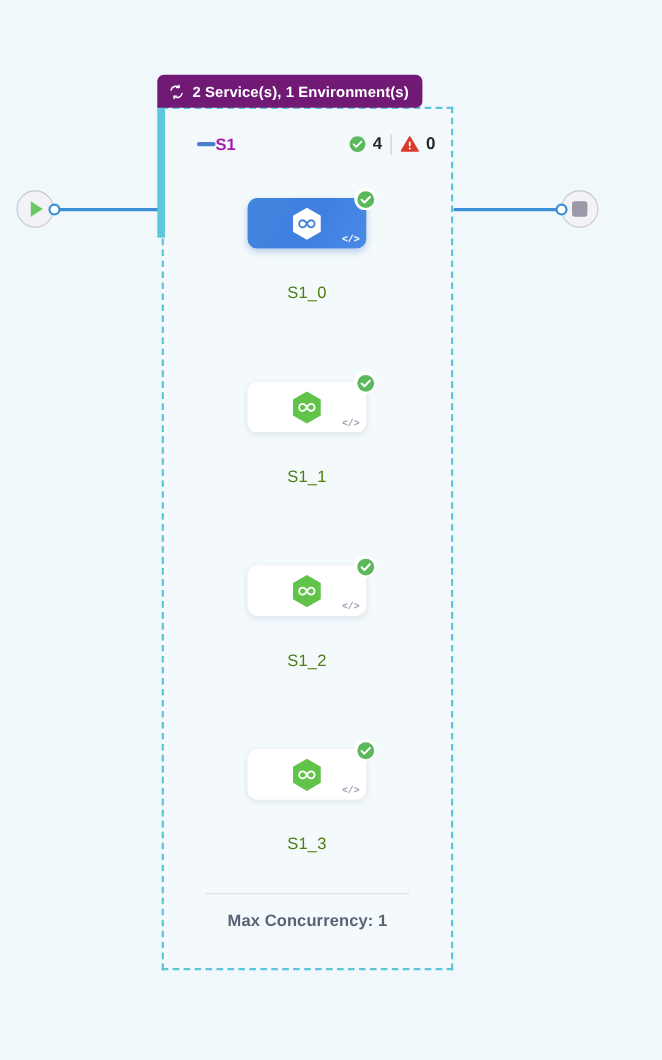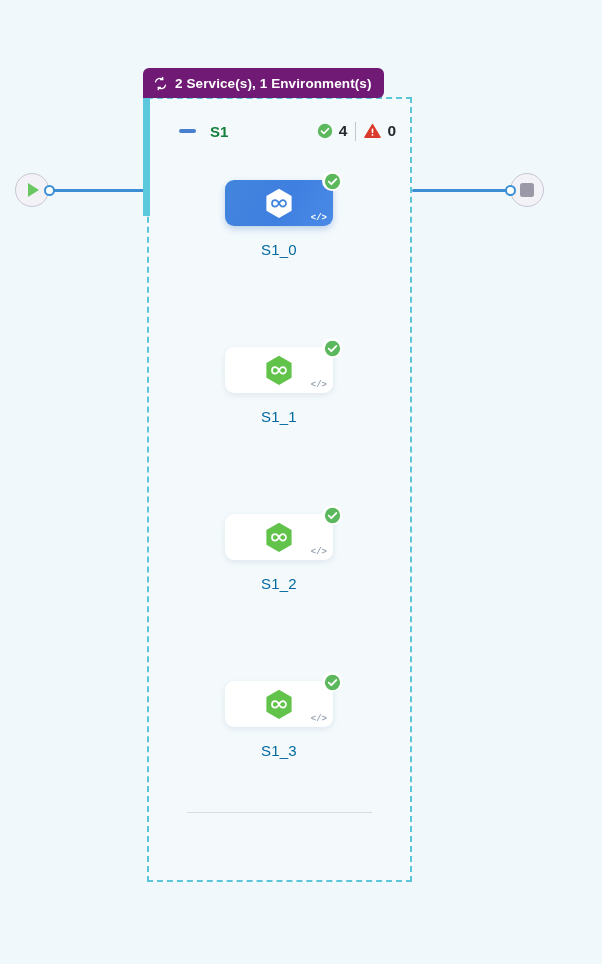--- a/index.html
+++ b/index.html
@@ -129,24 +129,23 @@
   }
   .collapse-dash {
     width: 17px;
     height: 3.5px;
     background: #4a7fd0;
     border-radius: 2px;
     flex: 0 0 auto;
     cursor: pointer;
   }
   #group-title {
-    margin-left: 14px;
     font-size: 15px;
     font-weight: 600;
-    color: #15803d;
+    color: #a21caf;
   }
   #status-group {
     margin-left: auto;
     display: flex;
     align-items: center;
     gap: 8px;
   }
   .status-chunk {
     display: flex;
     align-items: center;
@@ -205,24 +204,24 @@
     bottom: 3px;
     font-size: 9px;
     font-weight: 700;
     font-family: "Liberation Mono", monospace;
     line-height: 1;
   }
   .node-card.selected .node-code { color: #ffffff; }
   .node-card.plain .node-code    { color: #9aa3b2; }
 
   .node-label {
-    margin-top: 15px;
+    margin-top: 32px;
     text-align: center;
     font-size: 15px;
-    color: #0369a1;
+    color: #4d7c0f;
     letter-spacing: 0.2px;
   }
 
   
   #group-footer {
     position: absolute;
     left: 147px;
     top: 812px;
     width: 265px;
     z-index: 5;
@@ -362,15 +361,16 @@
           <path d="M5.6 10.2 L8.6 13.1 L14.4 7.1" fill="none" stroke="#ffffff" stroke-width="2.2" stroke-linecap="round" stroke-linejoin="round"></path>
         </svg>
       </div>
       <div class="node-code">&lt;/&gt;</div>
     </div>
     <div class="node-label">S1_3</div>
   </div>
 
   <div id="group-footer">
     <div id="footer-divider"></div>
+    <div id="footer-text">Max Concurrency: 1</div>
   </div>
 
 </div>
 
 </body></html>

